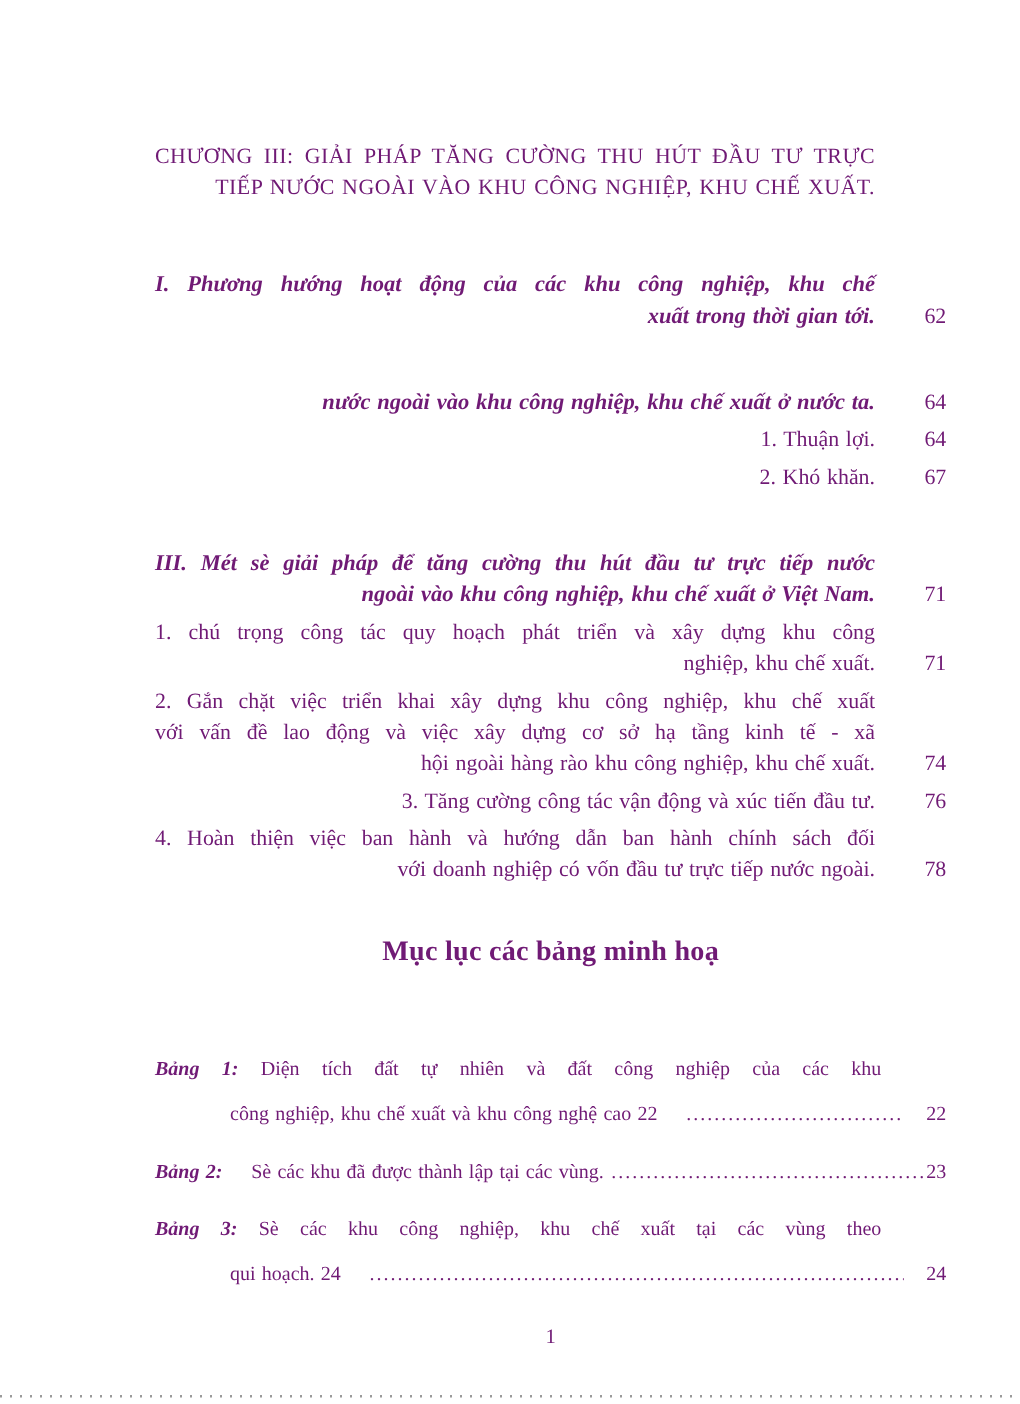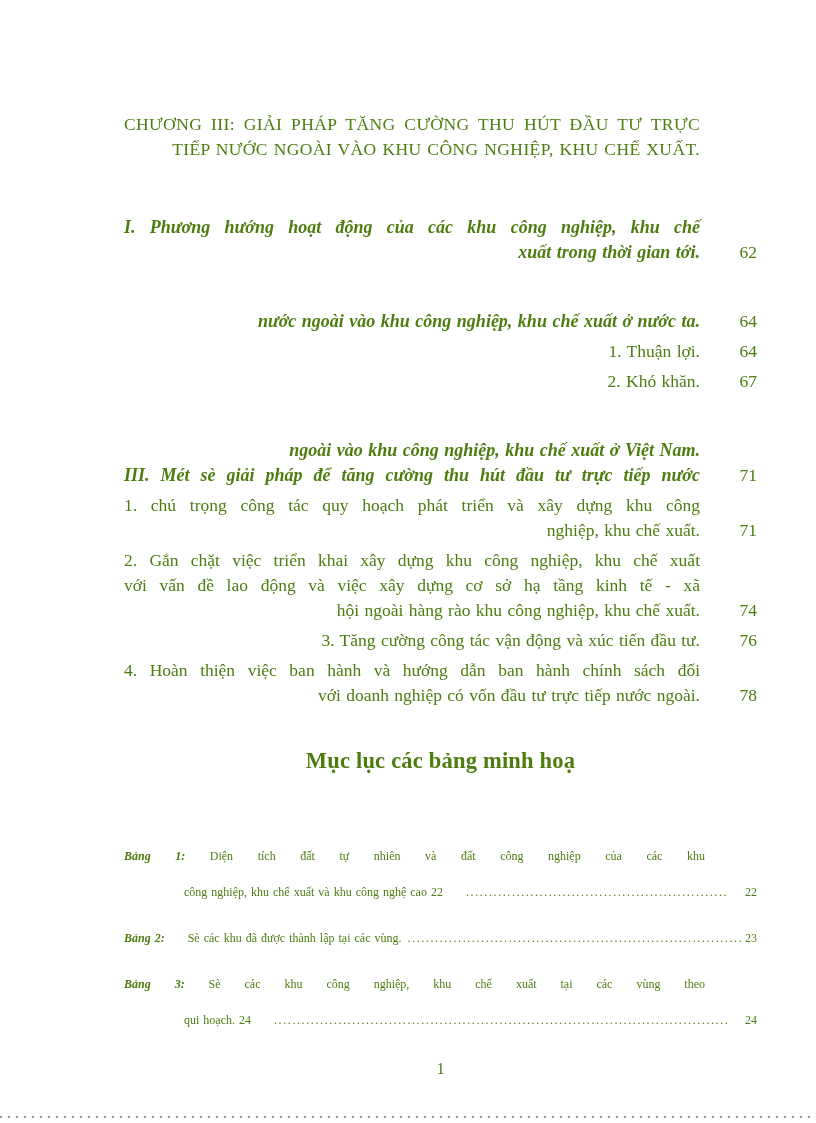--- a/index.html
+++ b/index.html
@@ -1,21 +1,21 @@
 <!DOCTYPE html>
 <html lang="vi"><head>
 <meta charset="utf-8">
 <style>
   html, body { margin: 0; padding: 0; background: #ffffff; }
   .page {
     position: relative;
     width: 816px;
     height: 1123px;
     background: #ffffff;
-    color: #4d7c0f;
+    color: #701a75;
     font-family: "Liberation Serif", "DejaVu Serif", serif;
     overflow: hidden;
   }
   .content { padding: 112px 59px 0 124px; }
 
   
   .toc-row { display: flex; align-items: flex-end; margin-bottom: 5px; }
   .toc-text { width: 576px; }
   .toc-page { flex: 1; text-align: right; line-height: 25px; font-size: 17.5px; padding-bottom: 0px; }
   .line {
@@ -38,21 +38,21 @@
   .toc-row.roman .toc-page { font-style: normal; font-weight: normal; }
 
   
   .section-title {
     font-weight: bold;
     font-size: 22.5px;
     text-align: center;
     margin: 40px 0 64px 0;
     letter-spacing: 0.2px;
   }
-  .bang-entry { margin-bottom: 10px; font-size: 12px; }
+  .bang-entry { margin-bottom: 10px; font-size: 16px; }
   .bang-line { line-height: 36px; word-spacing: 1px; }
   .bang-line.j {
     text-align: justify;
     text-align-last: justify;
     -moz-text-align-last: justify;
     padding-right: 52px;
   }
   .bang-line.cont { padding-left: 60px; gap: 17px; }
   .bang-line.last { display: flex; align-items: baseline; }
   .bang-label { font-weight: bold; font-style: italic; }
@@ -120,22 +120,22 @@
           <div class="toc-page">64</div>
         </div>
         <div class="toc-row numbered">
           <div class="toc-text">
             <div class="line">2. Khó khăn.</div>
           </div>
           <div class="toc-page">67</div>
         </div>
         <div class="toc-row roman">
           <div class="toc-text">
+            <div class="line j">III. Mét sè giải pháp để tăng cường thu hút đầu tư trực tiếp nước</div>
             <div class="line cont">ngoài vào khu công nghiệp, khu chế xuất ở Việt Nam.</div>
-            <div class="line j">III. Mét sè giải pháp để tăng cường thu hút đầu tư trực tiếp nước</div>
           </div>
           <div class="toc-page">71</div>
         </div>
         <div class="toc-row numbered">
           <div class="toc-text">
             <div class="line j">1. chú trọng công tác quy hoạch phát triển và xây dựng khu công</div>
             <div class="line cont">nghiệp, khu chế xuất.</div>
           </div>
           <div class="toc-page">71</div>
         </div>

